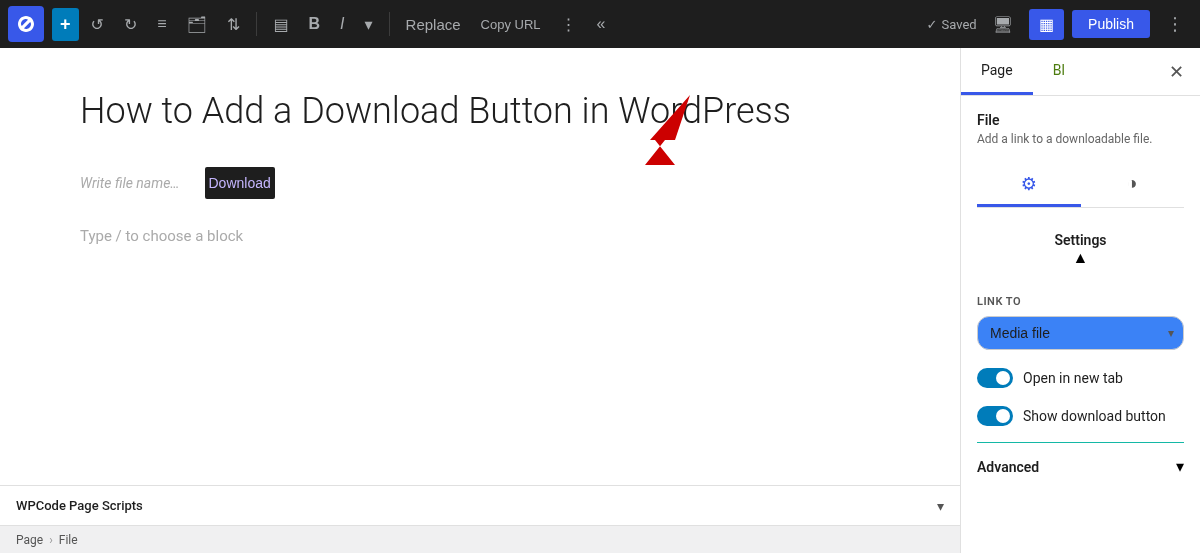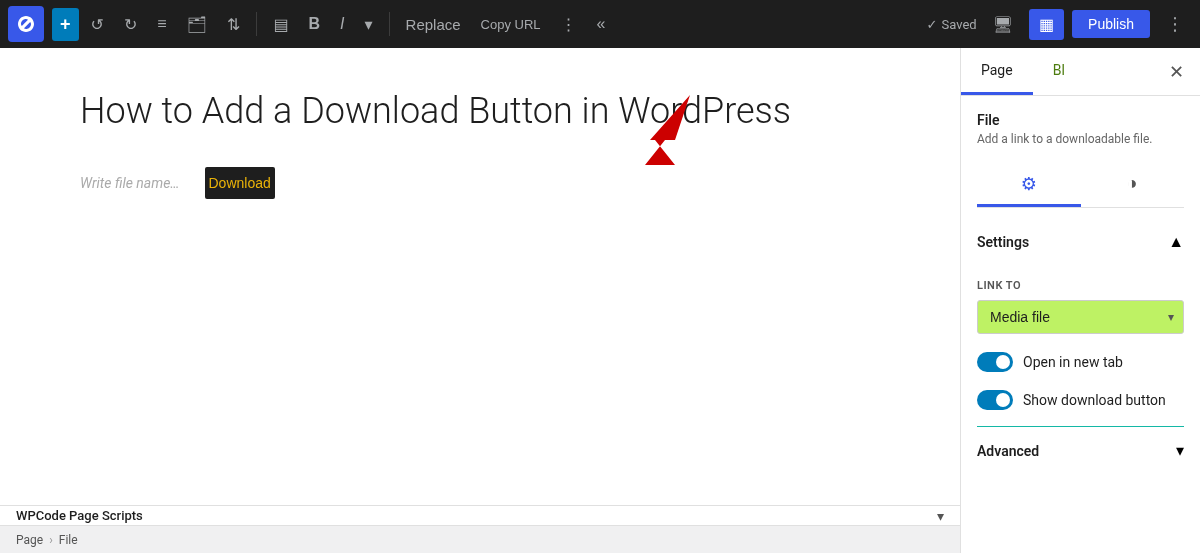--- a/index.html
+++ b/index.html
@@ -43,21 +43,21 @@
     .post-title {
       font-size: 36px; font-weight: 300; color: #1e1e1e; margin-bottom: 32px; line-height: 1.3;
     }
     .file-block {
       display: flex; align-items: center; gap: 25px; margin-bottom: 20px;
     }
     .file-input-placeholder {
       color: #aaa; font-size: 14px; border: none; outline: none; font-style: italic;
     }
     .download-btn {
-      background: #1e1e1e; color: #eab308; border: none; padding: 8px 4px; font-size: 14px; font-weight: 500; cursor: pointer; border-radius: 2px;
+      background: #1e1e1e; color: #c4b5fd; border: none; padding: 8px 4px; font-size: 14px; font-weight: 500; cursor: pointer; border-radius: 2px;
     }
     .block-placeholder {
       color: #aaa; font-size: 15px; padding: 8px 0;
     }
 
     
     .sidebar {
       width: 240px; background: white; border-left: 1px solid #e0e0e0; display: flex; flex-direction: column; flex-shrink: 0; overflow: hidden;
     }
     .sidebar-header {
@@ -77,28 +77,28 @@
     
     .settings-tabs { display: flex; border-bottom: 1px solid #e0e0e0; margin-bottom: 0; padding: 0 0 0 0; }
     .settings-tab-icon {
       flex: 1; display: flex; align-items: center; justify-content: center; padding: 10px; cursor: pointer; border-bottom: 3px solid transparent; color: #555;
     }
     .settings-tab-icon.active { border-bottom: 3px solid #3858e9; color: #3858e9; }
 
     
     .settings-section { padding: 16px 0; }
     .settings-section-header {
-      display: flex; align-items: center; justify-content: space-between; cursor: pointer; padding: 8px 0;
+      display: flex; align-items: center; justify-content: space-between; cursor: pointer; padding: 8px 0; flex-direction: column;
     }
     .settings-section-title { font-size: 14px; font-weight: 600; color: #1e1e1e; }
 
     .field-label { font-size: 11px; font-weight: 600; color: #555; text-transform: uppercase; letter-spacing: 0.5px; margin-bottom: 8px; margin-top: 20px; }
     .select-wrapper { position: relative; }
     .field-select {
-      width: 100%; padding: 8px 12px; border: 1px solid #ccc; border-radius: 3px; font-size: 14px; color: #1e1e1e; background: #bef264; appearance: none; cursor: pointer;
+      width: 100%; padding: 8px 12px; border: 1px solid #ccc; border-radius: 12px; font-size: 14px; color: #1e1e1e; background: #3b82f6; appearance: none; cursor: pointer;
     }
     .select-chevron {
       position: absolute; right: 10px; top: 50%; transform: translateY(-50%); pointer-events: none; color: #555; font-size: 12px;
     }
 
     
     .toggle-row { display: flex; align-items: center; gap: 10px; margin-top: 18px; }
     .toggle-switch {
       position: relative; width: 36px; height: 20px; flex-shrink: 0;
     }
@@ -112,21 +112,21 @@
     .toggle-label { font-size: 14px; color: #1e1e1e; }
 
     
     .advanced-section { border-top: 1px solid #14b8a6; }
     .advanced-header {
       display: flex; align-items: center; justify-content: space-between; padding: 14px 0; cursor: pointer;
     }
 
     
     .bottom-bar {
-      background: white; border-top: 1px solid #e0e0e0; padding: 0 16px; height: 20px; display: flex; align-items: center; justify-content: space-between; flex-shrink: 0;
+      background: white; border-top: 1px solid #e0e0e0; padding: 0 16px; height: 40px; display: flex; align-items: center; justify-content: space-between; flex-shrink: 0;
     }
     .wpcode-label { font-size: 13px; color: #1e1e1e; font-weight: 500; }
     .bottom-chevron { color: #555; font-size: 14px; }
 
     
     .breadcrumb-bar {
       background: #f0f0f1; border-top: 1px solid #e0e0e0; padding: 0 16px; height: 28px; display: flex; align-items: center; gap: 6px; flex-shrink: 0;
     }
     .breadcrumb-item { font-size: 12px; color: #555; }
     .breadcrumb-sep { font-size: 12px; color: #999; }
@@ -232,20 +232,21 @@
 
     <div class="editor">
       <div class="editor-content">
         <h1 class="post-title">How to Add a Download Button in WordPress</h1>
 
         <div class="file-block">
           <span class="file-input-placeholder">Write file name…</span>
           <button class="download-btn">Download</button>
         </div>
 
+        <div class="block-placeholder">Type / to choose a block</div>
       </div>
     </div>
 
     <div class="bottom-bar">
       <span class="wpcode-label">WPCode Page Scripts</span>
       <span class="bottom-chevron">▾</span>
     </div>
 
     <div class="breadcrumb-bar">
       <span class="breadcrumb-item">Page</span>

